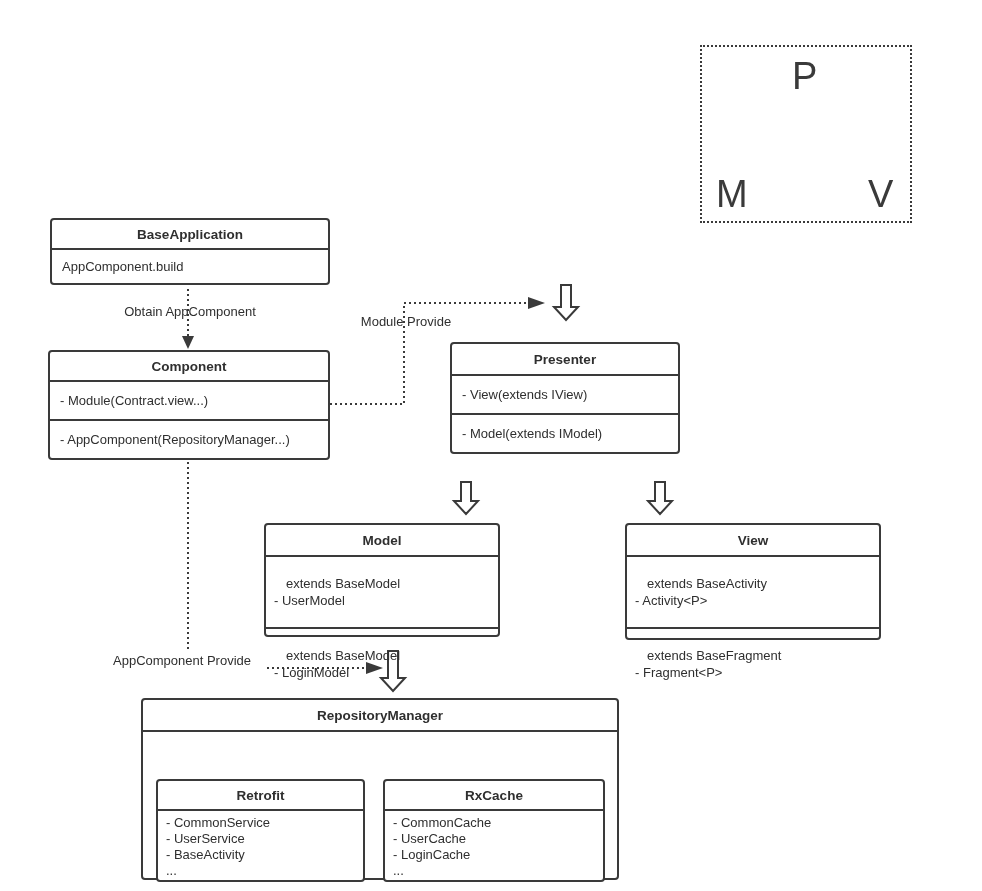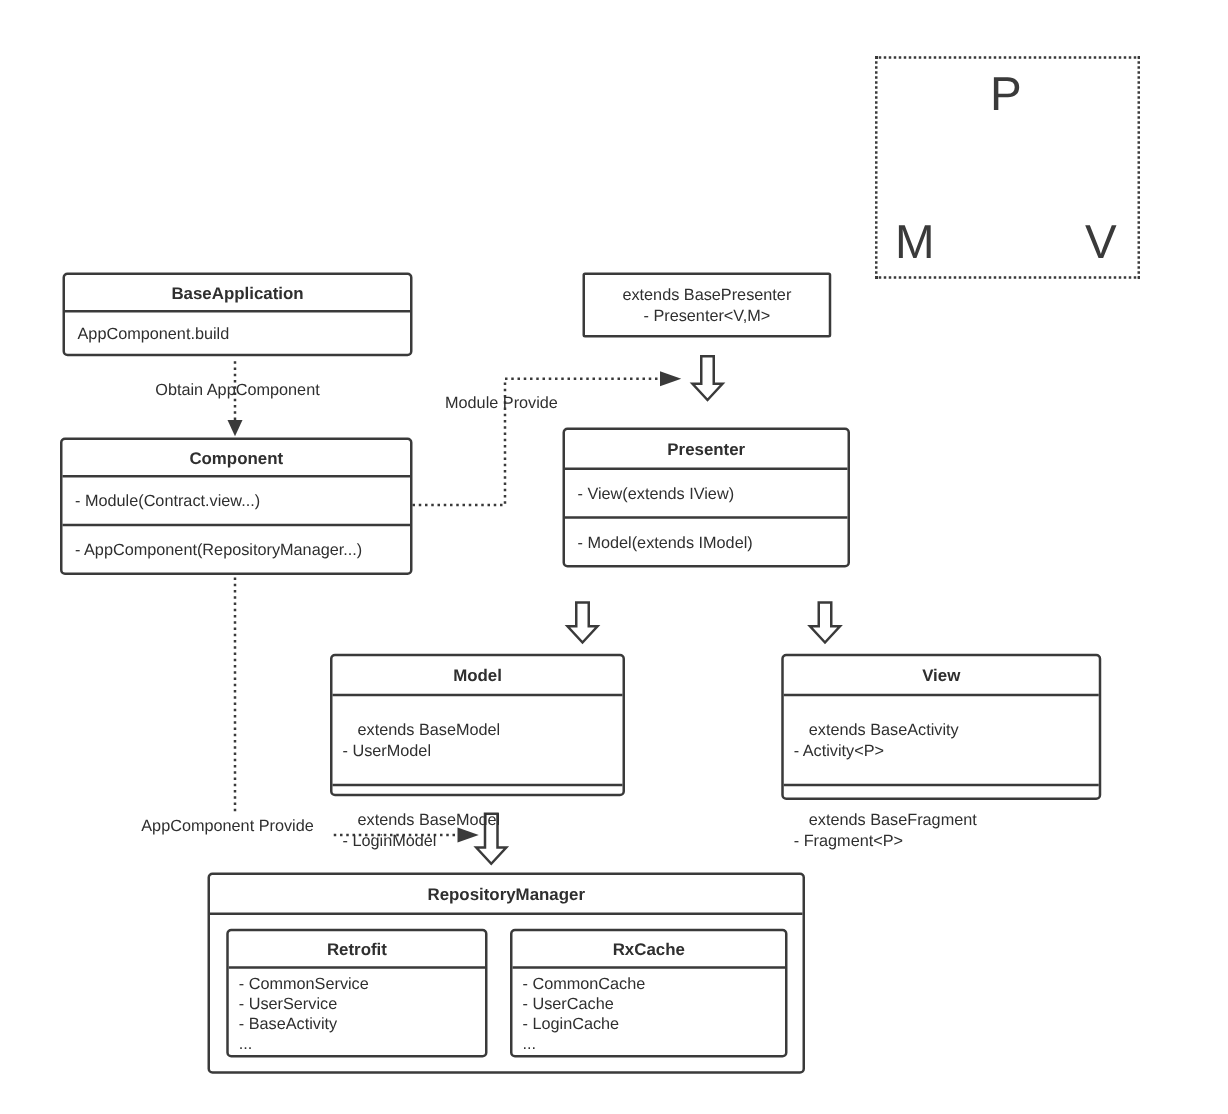--- a/index.html
+++ b/index.html
@@ -35,39 +35,39 @@
 
   #base-application { left:50px;  top:218px; width:280px; height:67px; }
   #component        { left:48px;  top:350px; width:282px; height:110px; }
   #presenter-note   {
     left:466px; top:218px; width:199px; height:52px;
     border-radius:2px; justify-content:center; text-align:center; line-height:17px;
   }
   #contract         { left:450px; top:342px; width:230px; height:112px; }
   #model            { left:264px; top:523px; width:236px; height:114px; }
   #view-box         { left:625px; top:523px; width:256px; height:117px; }
-  #repository-manager { left:166px; top:698px; width:478px; height:161px; }
+  #repository-manager { left:141px; top:698px; width:478px; height:182px;gap:36px; }
   #repo-body { position:relative; flex:1 1 auto; }
   #retrofit { position:absolute; left:13px;  top:11px; width:209px; height:103px; }
   #rxcache  { position:absolute; left:240px; top:11px; width:222px; height:103px; }
   .svc-list { list-style:none; margin:0; padding:4px 8px; line-height:16px; flex:1 1 auto; }
   .svc-list li { white-space:nowrap; }
 
   #mvp-box {
     position:absolute; left:700px; top:45px; width:212px; height:178px;
     border:2px dotted #3a3a3a; box-sizing:border-box; background:#ffffff;
   }
   .mvp-letter { position:absolute; font-size:38px; line-height:1; color:#3a3a3a; }
   #mvp-p { left:90px;  top:10px; }
   #mvp-m { left:14px;  top:128px; }
   #mvp-v { left:166px; top:128px; }
 
   .conn-label { position:absolute; font-size:13px; color:#2f2f2f; white-space:nowrap; }
   #label-obtain   { left:115px; top:304px; width:150px; text-align:center; }
-  #label-module   { left:356px; top:314px; width:100px; }
+  #label-module   { left:356px; top:314px; width:100px; text-align:center; }
   #label-appcomp  { left:113px; top:653px; }
 </style>
 </head>
 <body>
 
 <div id="stage">
 
   <svg id="connector-layer" width="982" height="891" viewBox="0 0 982 891" xmlns="http://www.w3.org/2000/svg">
 
     <path d="M188,289 L188,336" fill="none" stroke="#3a3a3a" stroke-width="2" stroke-dasharray="2 3"></path>
@@ -102,24 +102,20 @@
     <div class="hdr hdr-28">Component</div>
     <div class="row">- Module(Contract.view...)</div>
     <div class="row">- AppComponent(RepositoryManager...)</div>
   </div>
 
   <div class="cbox" id="base-application">
     <div class="hdr hdr-28">BaseApplication</div>
     <div class="row">AppComponent.build</div>
   </div>
 
-  <div class="cbox" id="presenter-note">
-    <div>extends BasePresenter</div>
-    <div>- Presenter&lt;V,M&gt;</div>
-  </div>
 
   <div class="cbox" id="contract">
     <div class="hdr hdr-30">Presenter</div>
     <div class="row">- View(extends IView)</div>
     <div class="row">- Model(extends IModel)</div>
   </div>
 
   <div class="cbox" id="model">
     <div class="hdr hdr-30">Model</div>
     <div class="row2l">

